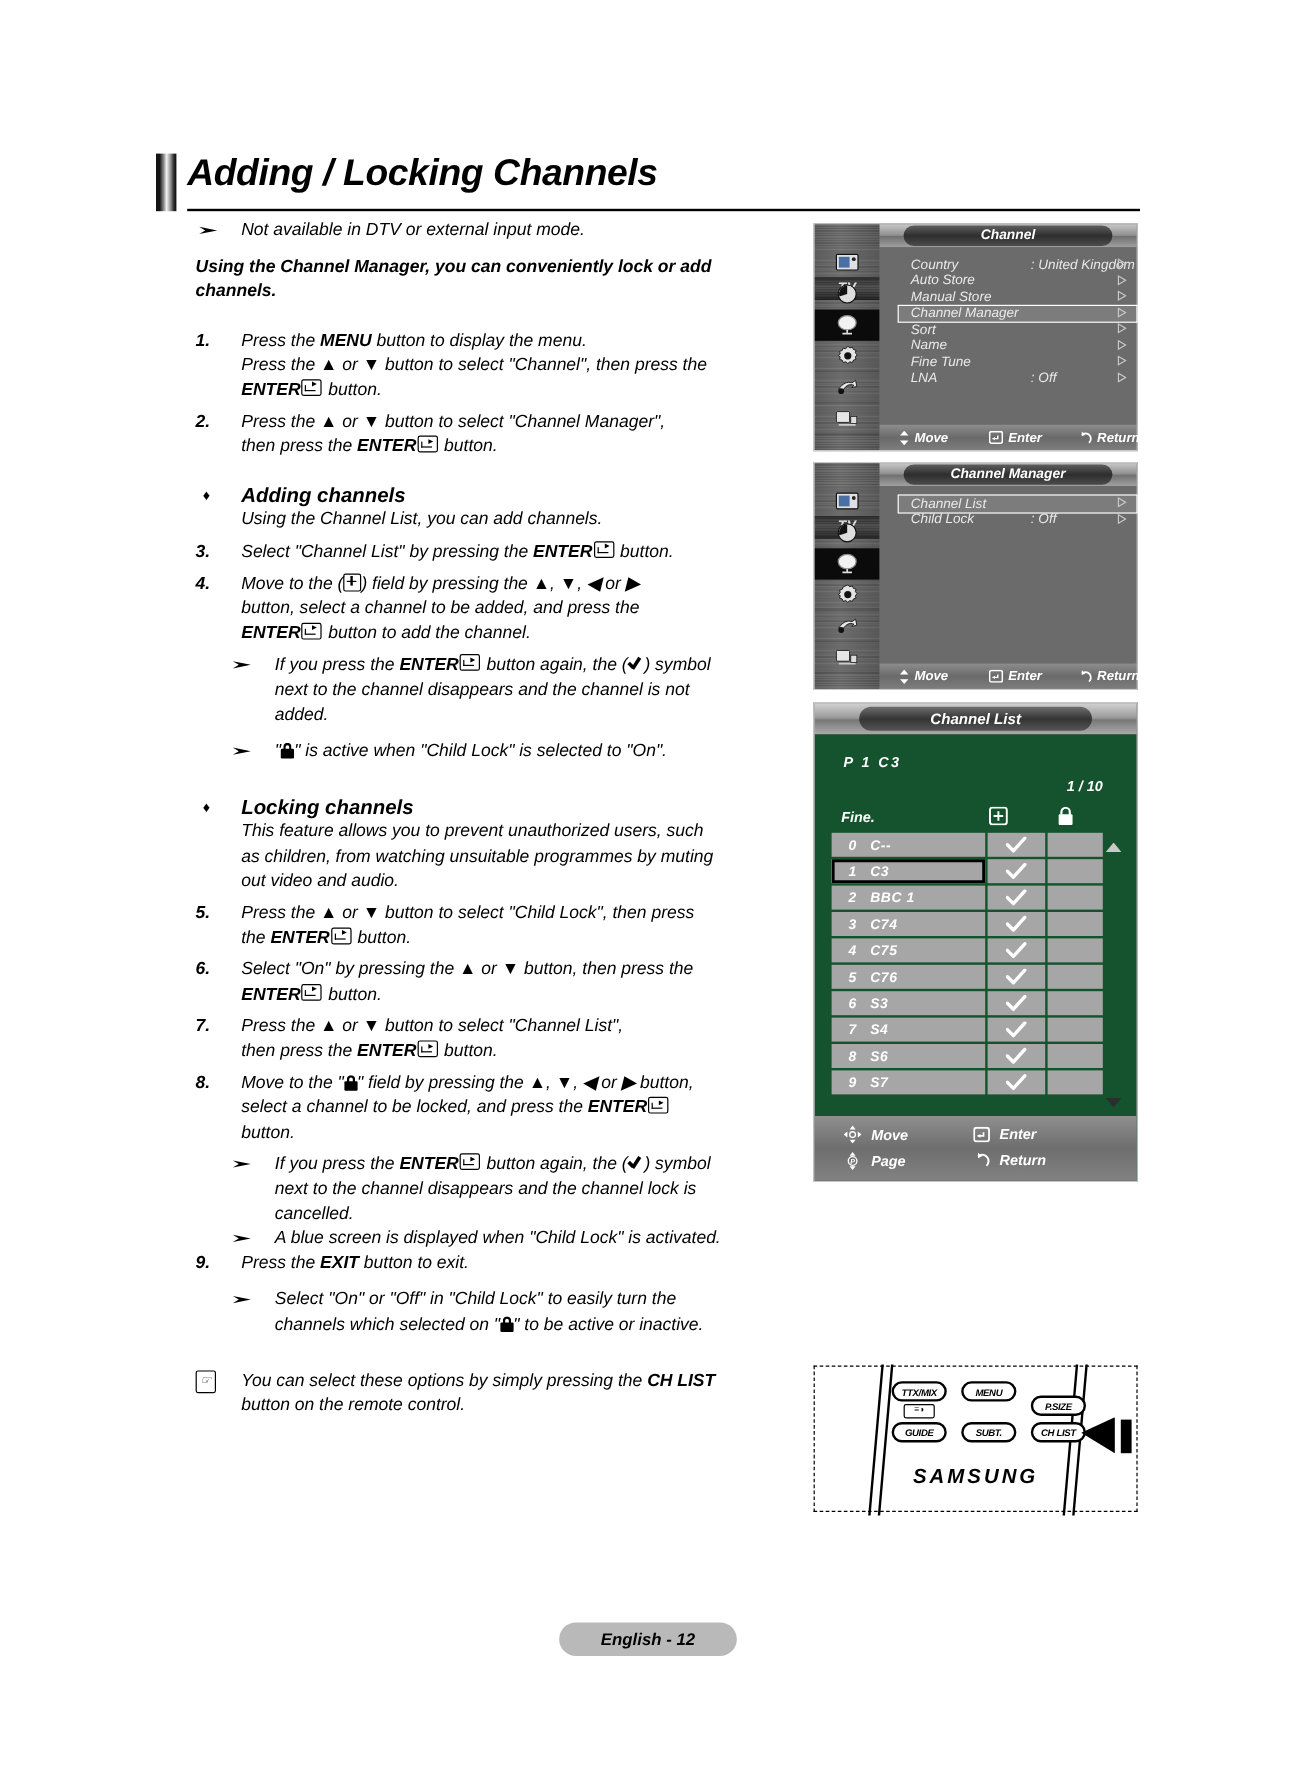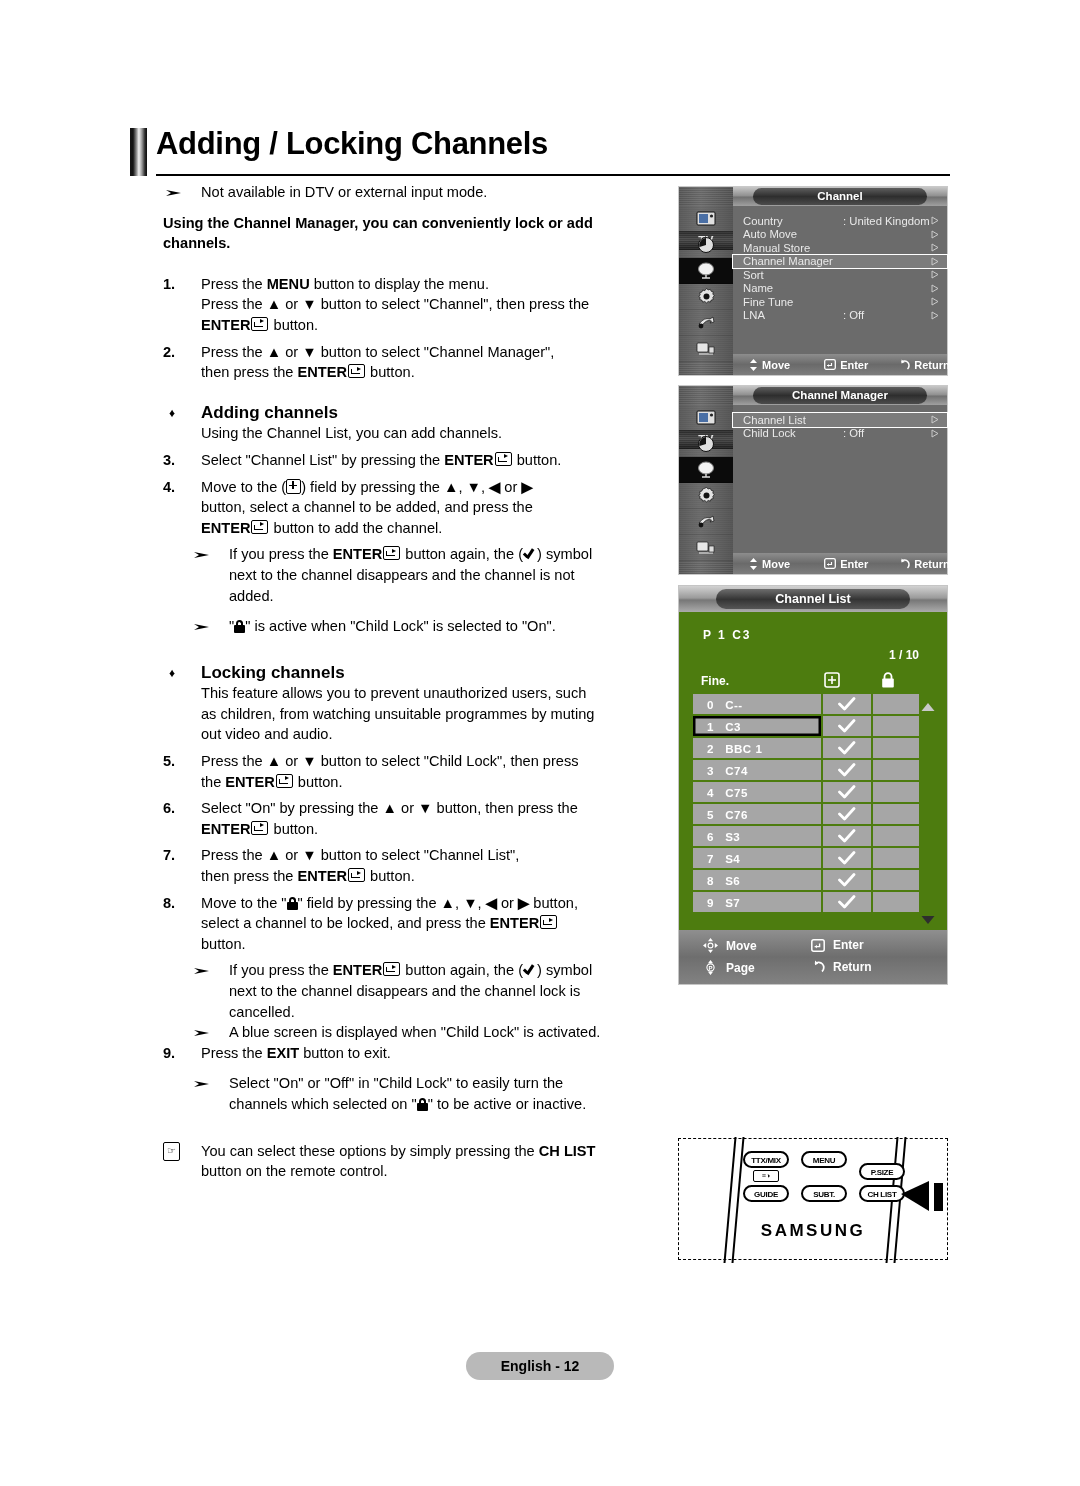--- a/index.html
+++ b/index.html
@@ -5,21 +5,21 @@
   html,body{margin:0;padding:0;}
   body{
     width:1080px;height:1486px;
     background:#ffffff;
     font-family:"Liberation Sans", sans-serif;
     color:#000;
     position:relative;
     overflow:hidden;
     -webkit-font-smoothing:antialiased;
   }
-  .page{position:absolute;left:0;top:0;width:1080px;height:1486px;}
+  .page{position:absolute;left:0;top:0;width:1080px;height:1486px;font-style:italic;}
 
   
   .title-wrap{position:absolute;left:130px;top:126px;width:820px;height:56px;}
   .title-bar{
     position:absolute;left:0;top:2px;width:17px;height:48px;
     background:linear-gradient(to right,#141414 0%,#141414 18%,#8e8e8e 38%,#f2f2f2 52%,#9a9a9a 70%,#2a2a2a 88%,#0c0c0c 100%);
   }
   .title-txt{
     position:absolute;left:26px;top:0;
     font-size:31px;font-weight:bold;letter-spacing:-0.3px;white-space:nowrap;
@@ -141,35 +141,35 @@
 
   
   .mline{
     position:relative;height:13.5px;display:flex;align-items:center;
     color:#e9e9e9;font-size:11.3px;white-space:nowrap;
   }
   .mname{position:absolute;left:10px;}
   .mval{position:absolute;left:110px;}
   .marr{position:absolute;right:8px;top:1px;}
   .mline.sel{outline:1.4px solid #ffffff;background:#7c7c7c;}
-  .mlist{position:absolute;left:0;top:8px;right:0;}
+  .mlist{position:absolute;left:16px;top:8px;right:0;}
 
   
   .cl-frame{position:absolute;inset:0;background:#595959;border:1px solid #c5c5c5;}
   .cl-head{
     position:absolute;left:1px;right:1px;top:1px;height:26px;
     background:linear-gradient(to bottom,#d2d2d2,#9b9b9b 46%,#777 54%,#ababab);
   }
   .cl-pill{
     position:absolute;left:50%;top:3px;transform:translateX(-50%);
     width:194px;height:20px;border-radius:11px;
     background:linear-gradient(to bottom,#6d6d6d,#343434 52%,#565656);
     color:#fff;font-size:12.6px;font-weight:bold;text-align:center;line-height:20px;
   }
-  .cl-body{position:absolute;left:1px;right:1px;top:27px;bottom:1px;background:#4d7c0f;}
+  .cl-body{position:absolute;left:1px;right:1px;top:27px;bottom:1px;background:#14532d;}
   .cl-p{position:absolute;left:24px;top:16px;color:#fff;font-size:12px;font-weight:bold;letter-spacing:2px;}
   .cl-page{position:absolute;right:28px;top:36px;color:#fff;font-size:12px;font-weight:bold;}
   .cl-prog{position:absolute;left:22px;top:62px;color:#fff;font-size:12px;font-weight:bold;}
   .cl-addic{position:absolute;left:145px;top:60px;}
   .cl-lockic{position:absolute;left:202px;top:60px;}
 
   .cl-rows{position:absolute;left:14px;top:82px;width:226px;}
   .crow{position:relative;height:20px;margin-bottom:2px;display:flex;}
   .cc-name{
     width:128px;background:#a6a6a6;color:#fff;font-size:11.6px;font-weight:bold;
@@ -451,21 +451,21 @@
     <div class="osd-body">
       <div class="mlist">
         <div class="mline">
           <span class="mname">Country</span>
           <span class="mval">: United Kingdom</span>
           <span class="marr"><svg width="8" height="9" viewBox="0 0 8 9">
                 <path d="M1 1 L7 4.5 L1 8 Z" fill="none" stroke="#c9c9c9"></path>
               </svg></span>
         </div>
         <div class="mline">
-          <span class="mname">Auto Move</span>
+          <span class="mname">Auto Store</span>
           <span class="mval"></span>
           <span class="marr"><svg width="8" height="9" viewBox="0 0 8 9">
                 <path d="M1 1 L7 4.5 L1 8 Z" fill="none" stroke="#c9c9c9"></path>
               </svg></span>
         </div>
         <div class="mline">
           <span class="mname">Manual Store</span>
           <span class="mval"></span>
           <span class="marr"><svg width="8" height="9" viewBox="0 0 8 9">
                 <path d="M1 1 L7 4.5 L1 8 Z" fill="none" stroke="#c9c9c9"></path>

